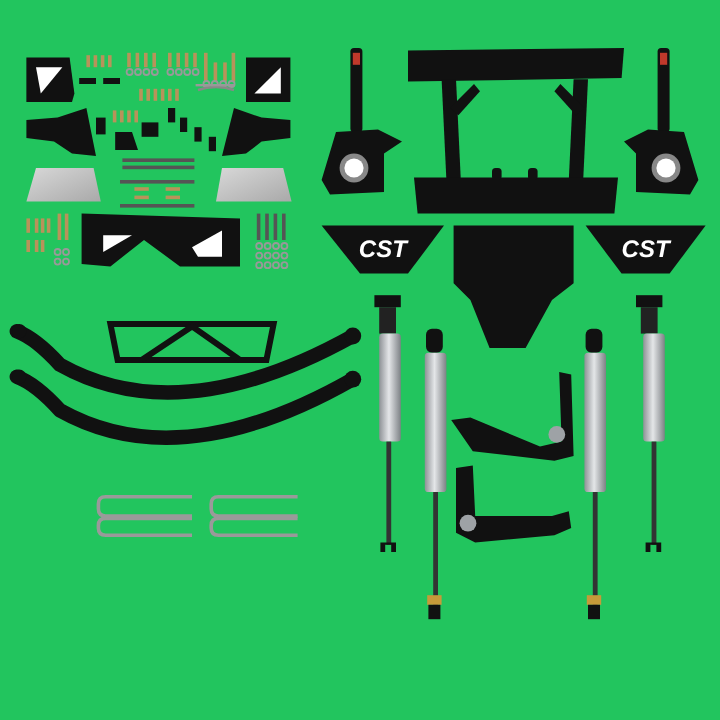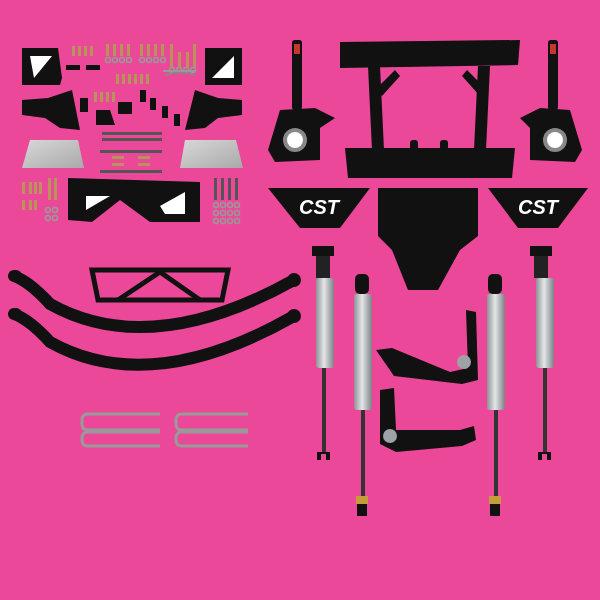--- a/index.html
+++ b/index.html
@@ -1,17 +1,17 @@
 <!DOCTYPE html>
 <html><head>
 <meta charset="utf-8">
 <style>
   html,body{margin:0;padding:0;background:#ffffff;}
   body{width:600px;height:600px;overflow:hidden;font-family:"Liberation Sans",sans-serif;}
-  #stage{position:relative;width:600px;height:600px;background:#ec4899;}
+  #stage{position:relative;width:600px;height:600px;background:#22c55e;}
   svg{position:absolute;left:0;top:0;}
   .logo-text{font-family:"Liberation Sans",sans-serif;font-weight:bold;font-style:italic;fill:#ffffff;}
 </style>
 </head>
 <body>
 
 <div id="stage">
 <svg width="600" height="600" viewBox="0 0 600 600">
   <defs>
     <linearGradient id="shock" x1="0" x2="1">

